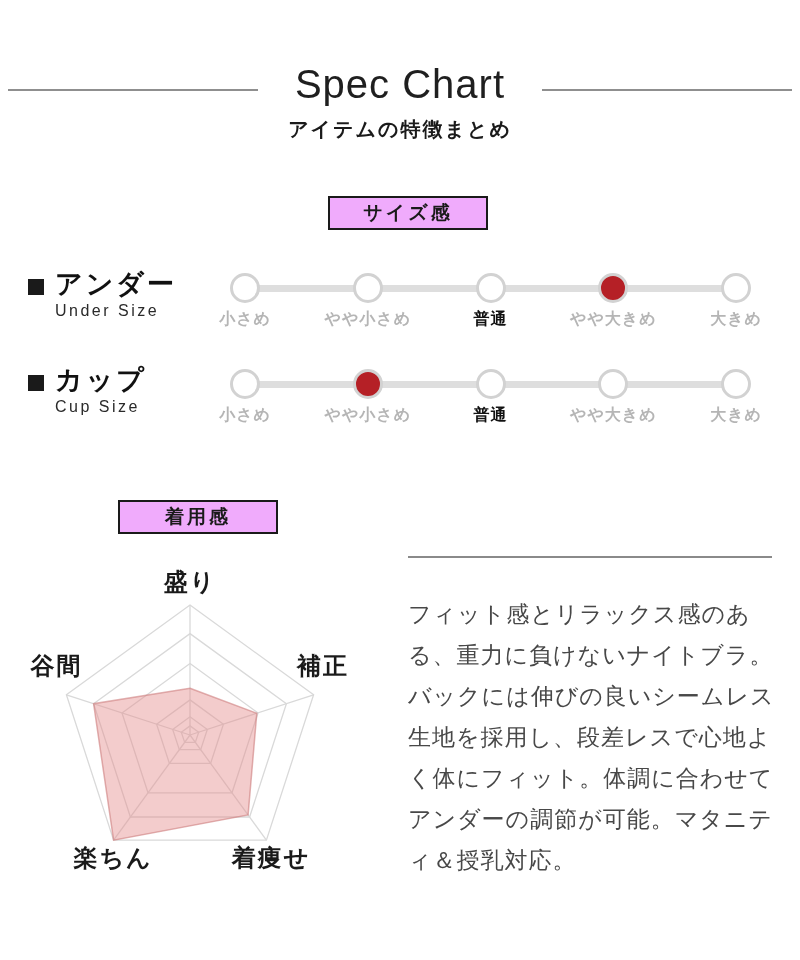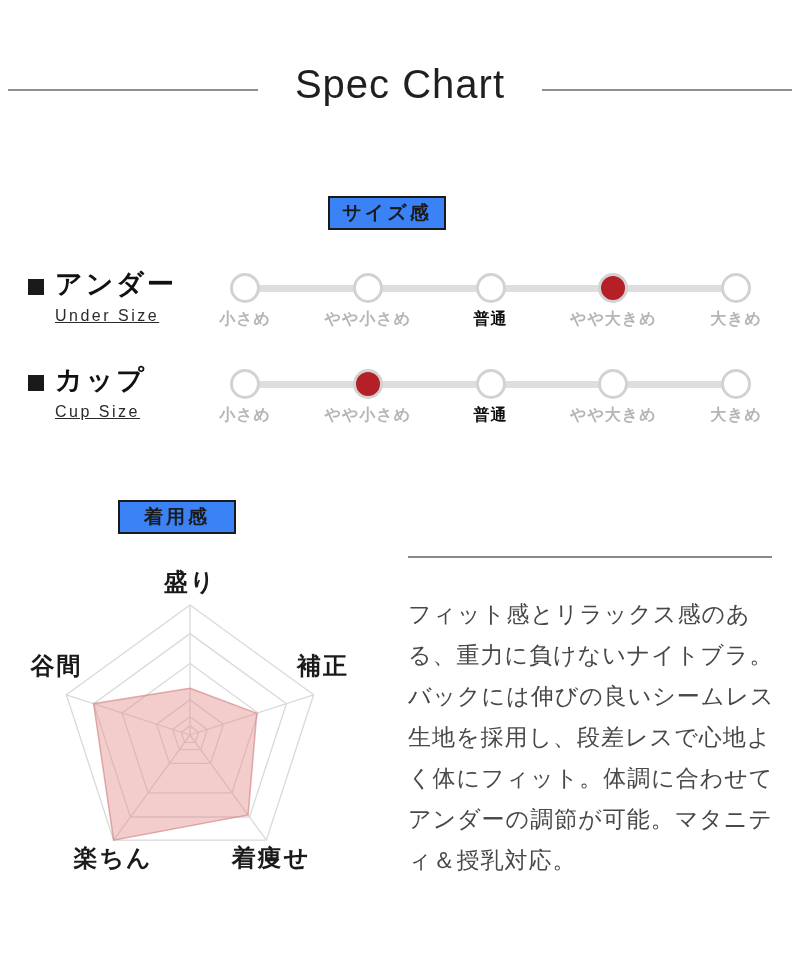--- a/index.html
+++ b/index.html
@@ -18,33 +18,33 @@
     position: absolute; top: 62px; left: 0; width: 100%;
     text-align: center; font-size: 40px; font-weight: 300; letter-spacing: 1px; color: #1f1f1f;
   }
   .page-subtitle {
     position: absolute; top: 116px; left: 0; width: 100%;
     text-align: center; font-size: 20px; font-weight: bold; letter-spacing: 2px; color: #1a1a1a;
   }
 
   
   .section-box {
-    position: absolute; width: 118px; height: 34px;
-    border: 2px solid #1a1a1a; background: #3b82f6;
+    position: absolute; width: 160px; height: 34px;
+    border: 2px solid #1a1a1a; background: #f0abfc;
     display: flex; align-items: center; justify-content: center;
     font-size: 19px; font-weight: bold; letter-spacing: 3px; color: #1a1a1a;
   }
   .section-box.size { left: 328px; top: 196px; }
   .section-box.fit  { left: 118px; top: 500px; }
 
   
   .row-bullet { position: absolute; left: 28px; width: 16px; height: 16px; background: #1a1a1a; }
   .row-head { position: absolute; left: 55px; }
   .row-head .jp { font-size: 27px; font-weight: bold; letter-spacing: 3px; color: #111; white-space: nowrap; }
-  .row-head .en { font-size: 16px; font-weight: 400; letter-spacing: 2.5px; color: #2a2a2a; margin-top: 5px; white-space: nowrap; text-decoration: underline; }
+  .row-head .en { font-size: 16px; font-weight: 400; letter-spacing: 2.5px; color: #2a2a2a; white-space: nowrap; }
 
   .scale-track { position: absolute; left: 230px; width: 521px; height: 64px; }
   .track-line { position: absolute; left: 15px; right: 15px; top: 11.5px; height: 7px; background: #dedede; border-radius: 4px; }
   .scale-circle {
     position: absolute; top: 0; width: 30px; height: 30px; border-radius: 50%;
     background: #ffffff; border: 3px solid #d2d2d2;
   }
   .scale-circle.selected { background: #b52026; }
   .scale-label {
     position: absolute; top: 36px; width: 124px; text-align: center;
@@ -77,20 +77,21 @@
   }
 </style>
 </head>
 <body>
 
 <div class="page">
 
   <div class="title-line left"></div>
   <div class="title-line right"></div>
   <h1 class="page-title">Spec Chart</h1>
+  <div class="page-subtitle">アイテムの特徴まとめ</div>
 
   <div class="section-box size">サイズ感</div>
 
   <div class="row-bullet" style="top:279px"></div>
   <div class="row-head" style="top:266px">
     <div class="jp">アンダー</div>
     <div class="en">Under Size</div>
   </div>
   <div class="scale-track" style="top:273px">
       <div class="track-line" style="background: rgb(222, 222, 222);"></div>

